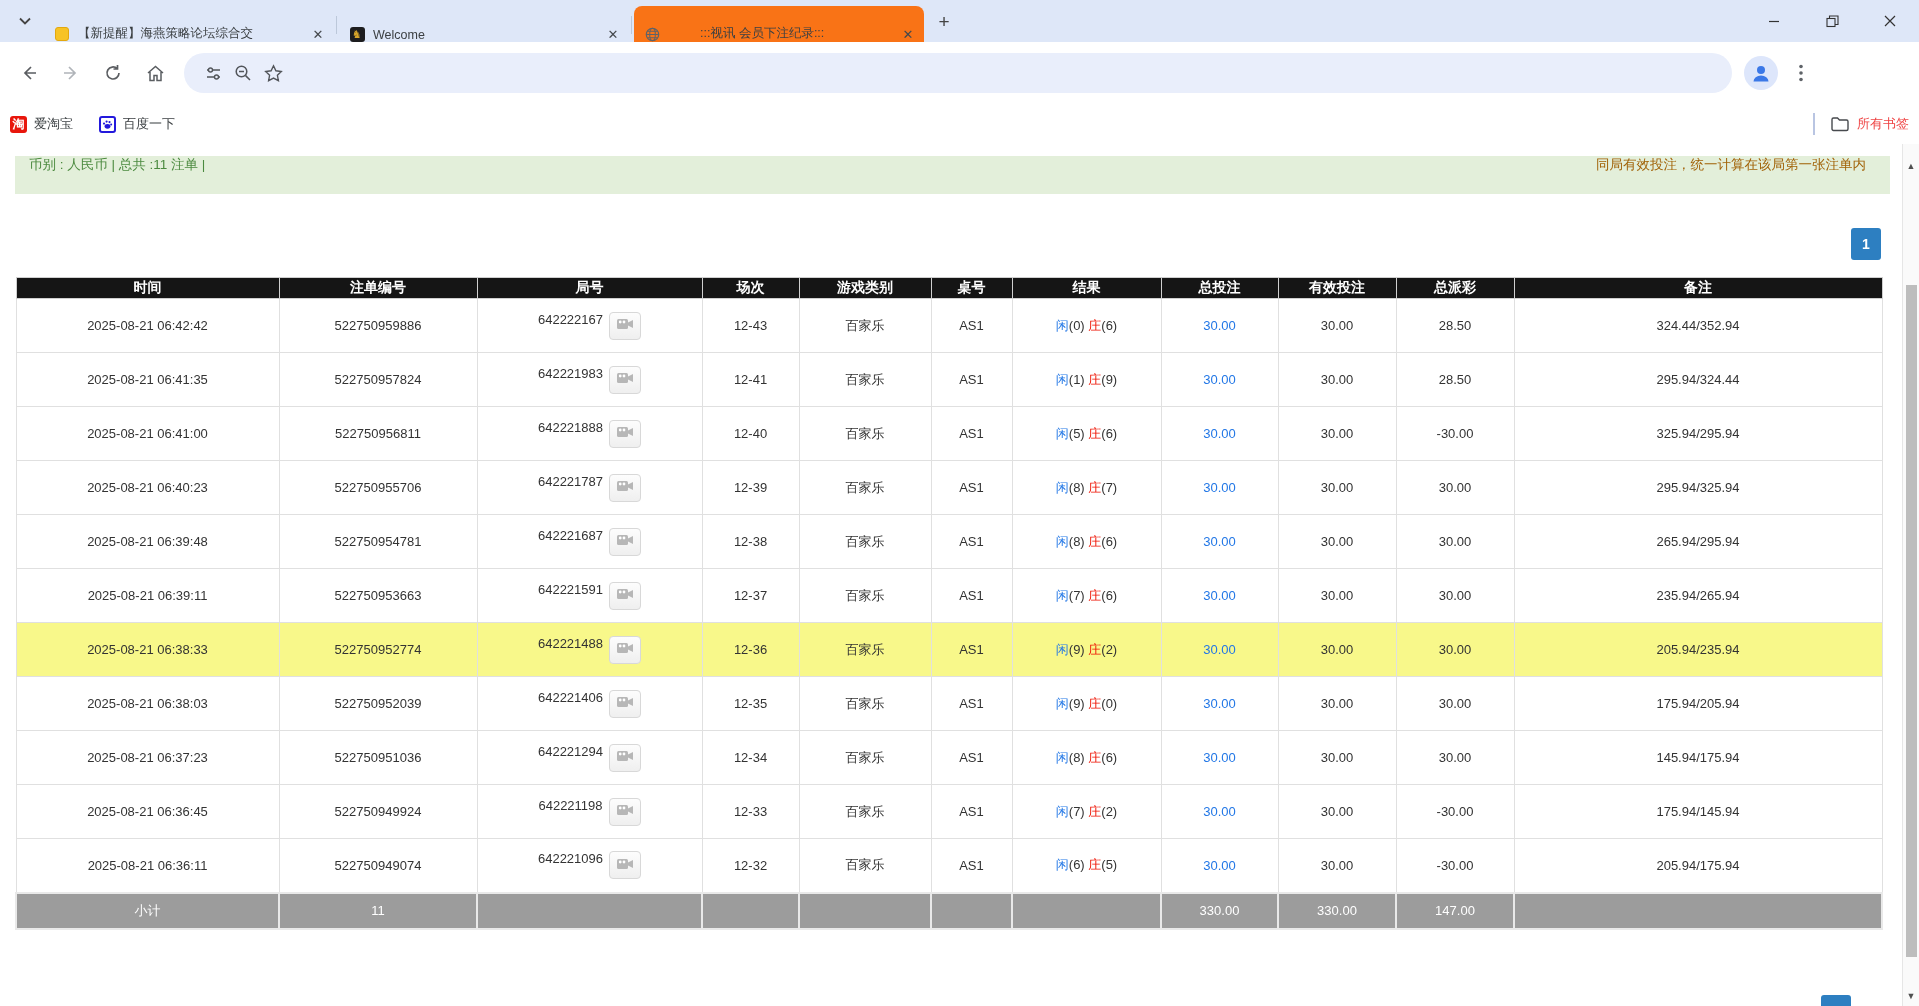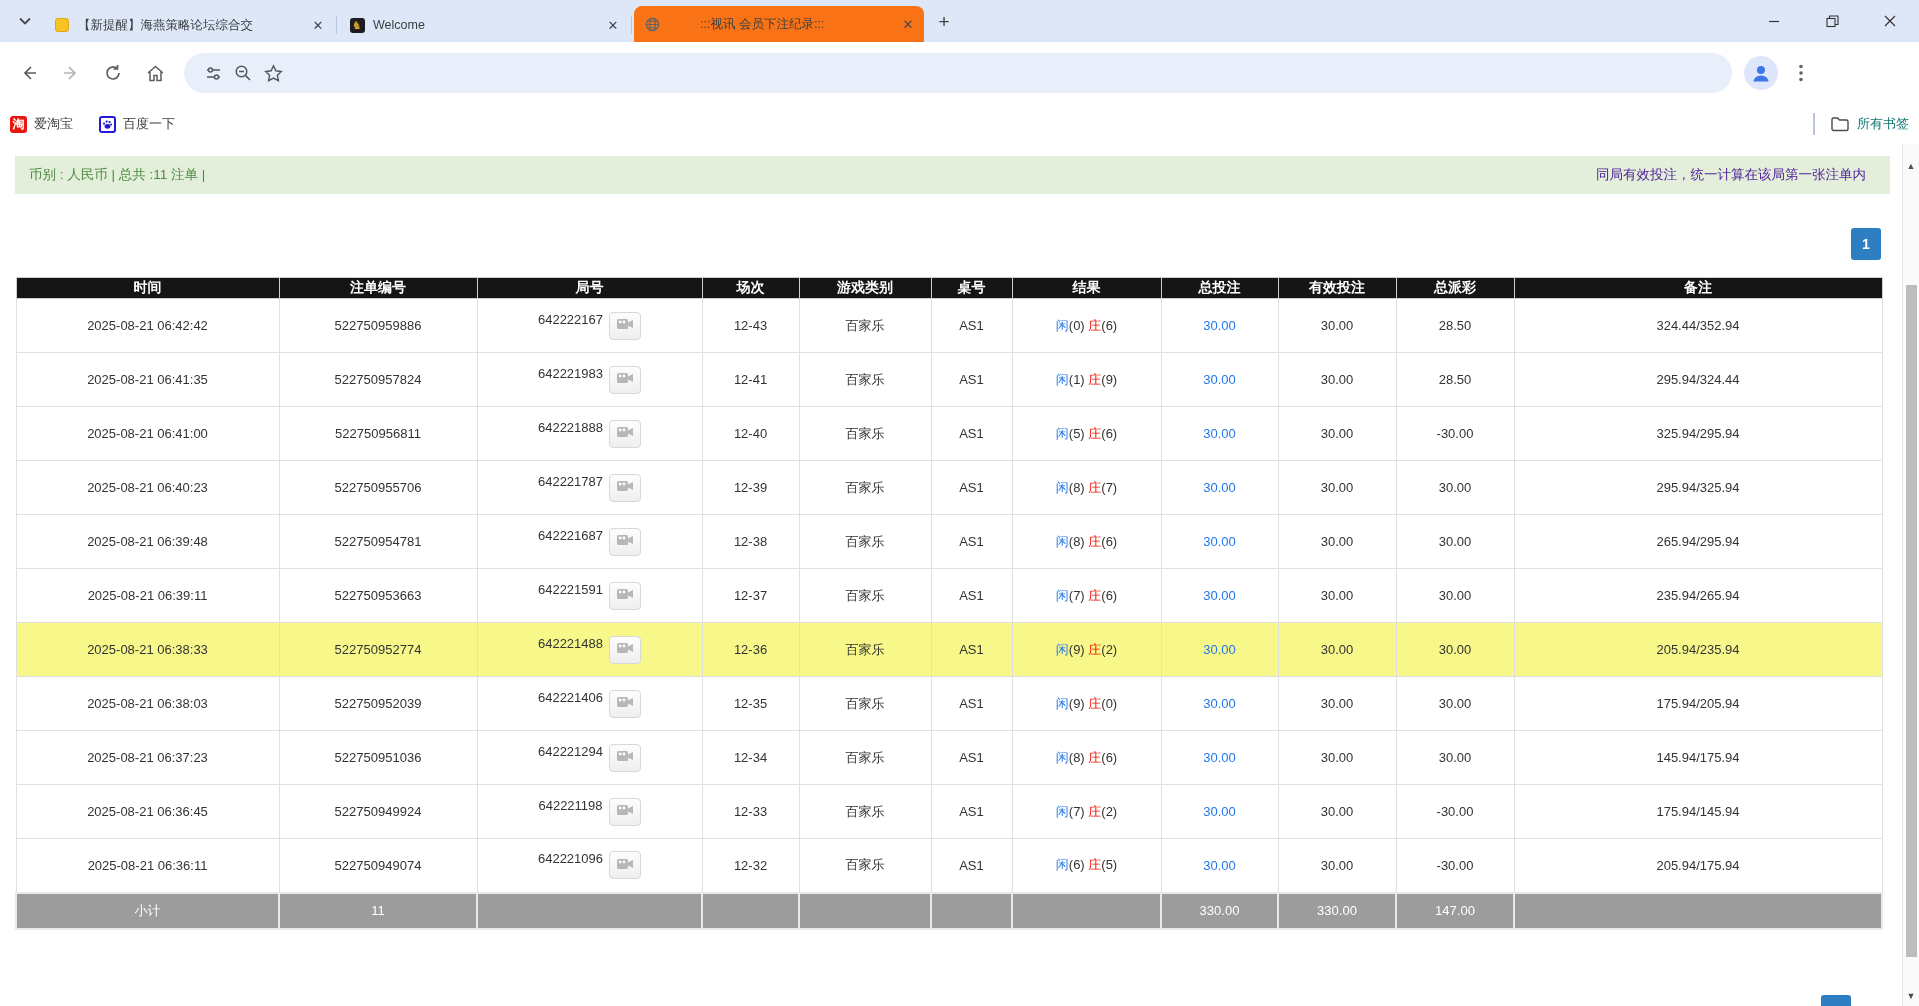--- a/index.html
+++ b/index.html
@@ -1,21 +1,21 @@
 <!DOCTYPE html>
 <html><head>
 <meta charset="utf-8">
 <style>
   * { margin:0; padding:0; box-sizing:border-box; }
   html,body { width:1919px; height:1006px; overflow:hidden; font-family:"Liberation Sans","DejaVu Sans",sans-serif; background:#fff; }
 
   
   .tabstrip { position:relative; height:42px; background:#dee7f8; display:flex; align-items:flex-end; }
   .tab-search { width:34px; height:34px; margin:4px 2px 4px 8px; display:flex; align-items:center; justify-content:center; border-radius:50%; color:#444; }
-  .tab { position:relative; width:290px; height:34px; margin-bottom:0; display:flex; align-items:center; padding:0 8px 0 10px; border-radius:8px 8px 0 0; color:#3c4043; font-size:12.5px; }
+  .tab { position:relative; width:290px; height:34px; margin-bottom:0; display:flex; align-items:flex-end; padding:0 8px 0 10px; border-radius:8px 8px 0 0; color:#3c4043; font-size:12.5px; }
   .tab.active { background:#f97316; height:36px;gap:32px; }
   .tab .favicon { width:16px; height:16px; flex:0 0 16px; margin-right:8px; display:flex; align-items:center; justify-content:center; }
   .tab .title { flex:1; white-space:nowrap; overflow:hidden; }
   .tab .close { width:16px; height:16px; margin-left:6px; display:flex; align-items:center; justify-content:center; border-radius:50%; color:#45494d; font-size:13px; }
   .tab-divider { width:1px; height:18px; background:#9ab; opacity:.5; margin:0 2px 8px 2px; }
   .fav-forum { width:14px; height:14px; background:#f7c325; border-radius:3px; border:1px solid #e3a80f; }
   .fav-dark { width:15px; height:15px; background:#1d1d1f; border-radius:3px; color:#d8a62a; font-size:11px; line-height:14px; text-align:center; }
   .newtab-btn { width:28px; height:28px; margin:0 0 6px 6px; display:flex; align-items:center; justify-content:center; border-radius:50%; color:#444; font-size:19px; }
   .win-controls { position:absolute; right:0; top:0; height:42px; display:flex; }
   .win-btn { width:58px; height:42px; display:flex; align-items:center; justify-content:center; color:#333; }
@@ -31,28 +31,28 @@
   .kebab { width:30px; height:30px; margin-left:8px; display:flex; align-items:center; justify-content:center; color:#5f6368; }
 
   
   .bookmarks { height:40px; background:#fff; display:flex; align-items:center; padding:0 10px; }
   .bm-item { display:flex; align-items:center; margin-right:26px; font-size:13px; color:#3c4043; }
   .bm-item .bm-icon { margin-right:7px; }
   .bm-taobao { width:17px; height:17px; background:#e8160c; color:#fff; border-radius:3px; font-size:12px; line-height:17px; text-align:center; font-weight:bold; }
   .bm-baidu { width:17px; height:17px; background:#fff; border:2px solid #2319dc; border-radius:3px; display:flex; align-items:center; justify-content:center; }
   .bm-spacer { flex:1; }
   .bm-sep { width:2px; height:22px; background:#b9c5e2; margin-right:16px; }
-  .bm-all { display:flex; align-items:center; font-size:13px; color:#0f766e; }
+  .bm-all { display:flex; align-items:center; font-size:13px; color:#ef4444; }
   .bm-all svg { margin-right:8px; }
 
   
   .content { position:relative; width:1902px; height:862px; background:#fff; }
-  .summary-bar { position:absolute; left:15px; right:12px; top:12px; height:38px; background:#e3efda; display:flex; align-items:center; justify-content:space-between; padding:0 24px 0 14px; }
+  .summary-bar { position:absolute; left:15px; right:12px; top:12px; height:38px; background:#e3efda; display:flex; justify-content:space-between; padding:0 24px 0 14px; }
   .summary-left { color:#4b8a3f; font-size:13.5px; }
-  .summary-right { color:#4c1d95; font-size:13.5px; }
+  .summary-right { color:#a16207; font-size:13.5px; }
   .page-btn { position:absolute; right:21px; top:84px; width:30px; height:32px; background:#2d7fc1; color:#fff; border-radius:3px; font-size:14px; font-weight:bold; display:flex; align-items:center; justify-content:center; }
   .page-btn.bottom { top:851px; right:51px; }
 
   
   table.bets { position:absolute; left:15px; top:133px; width:1866px; border-collapse:collapse; table-layout:fixed; }
   table.bets th { background:#151515; color:#fff; font-size:14px; font-weight:bold; height:21px; border:1px solid #cfcfcf; }
   table.bets td { height:54px; text-align:center; font-size:13px; color:#333; border:1px solid #e0e0e0; border-top:1px solid #d8d8d8; background:#fff; }
   tr.hl td { background:#f8f88a; }
   .res-p { color:#2277e6; }
   .res-b { color:#ee1100; }

